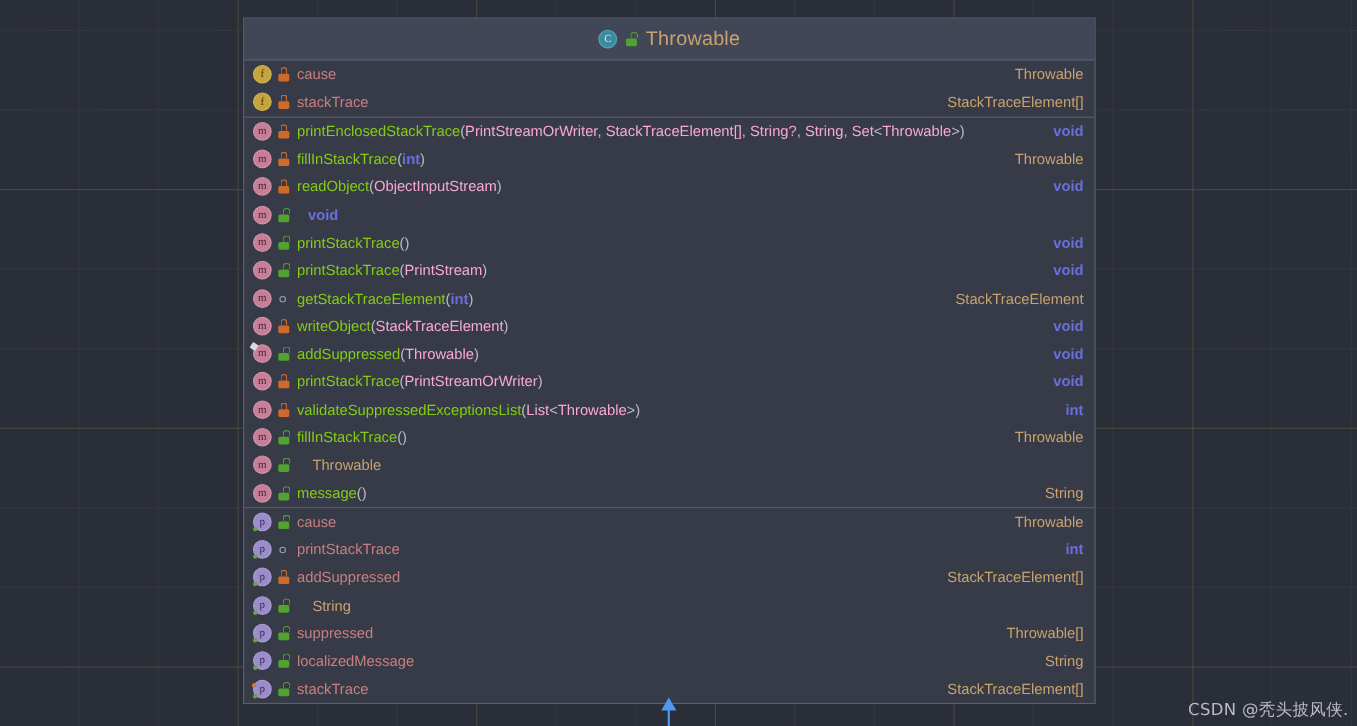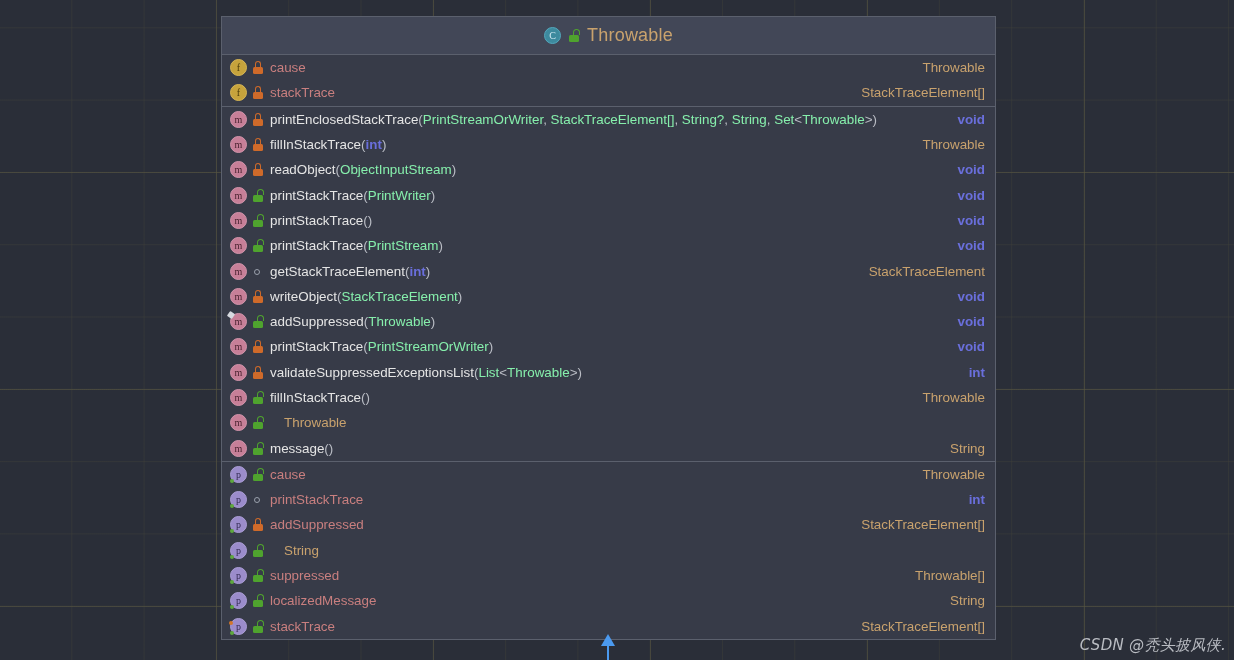--- a/index.html
+++ b/index.html
@@ -86,23 +86,23 @@
     overflow: hidden;
     text-overflow: clip;
   }
   .ret {
     margin-left: 14px;
     text-align: right;
   }
 
   
   .n-field   { color: #c97f7f; }
-  .n-method  { color: #e5e5e5; text-align: center; }
+  .n-method  { color: #84cc16; text-align: center; }
   .n-prop    { color: #c97f7f; }
-  .t-class   { color: #86efac; }
+  .t-class   { color: #f9a8d4; }
   .t-prim    { color: #6a6fdc; font-weight: bold; }
   .punct     { color: #b9bcc4; }
   .ret.t-class { color: #c9a26d; }
   .ret.t-prim  { color: #6a6fdc; font-weight: bold; margin-left: 10px; }
 
   
   .ico {
     display: inline-block;
     width: 15px; height: 15px;
     border-radius: 50%;
@@ -201,21 +201,20 @@
 
   
   #watermark {
     position: absolute;
     right: 8px;
     bottom: 5px;
     color: #b9bcc2;
     font-size: 15px;
     font-family: "DejaVu Sans", sans-serif;
     letter-spacing: .3px;
-    font-style: italic;
   }
 </style>
 </head>
 <body>
 
 <div id="canvas">
 
   <div id="class-box">
 
     <div id="class-header">
@@ -287,21 +286,20 @@
             <span class="ret t-prim">void</span>
           </div>
           <div class="row">
             <span class="gutter">
               <span class="ico ico-m">m</span>
               <span class="vis lock-green">
                 <span class="shackle"></span>
                 <span class="body"></span>
               </span>
             </span>
-            <span class="sig"><span class="n-method">printStackTrace</span><span class="punct">(</span><span class="t-class">PrintWriter</span><span class="punct">)</span></span>
             <span class="ret t-prim">void</span>
           </div>
           <div class="row">
             <span class="gutter">
               <span class="ico ico-m">m</span>
               <span class="vis lock-green">
                 <span class="shackle"></span>
                 <span class="body"></span>
               </span>
             </span>

